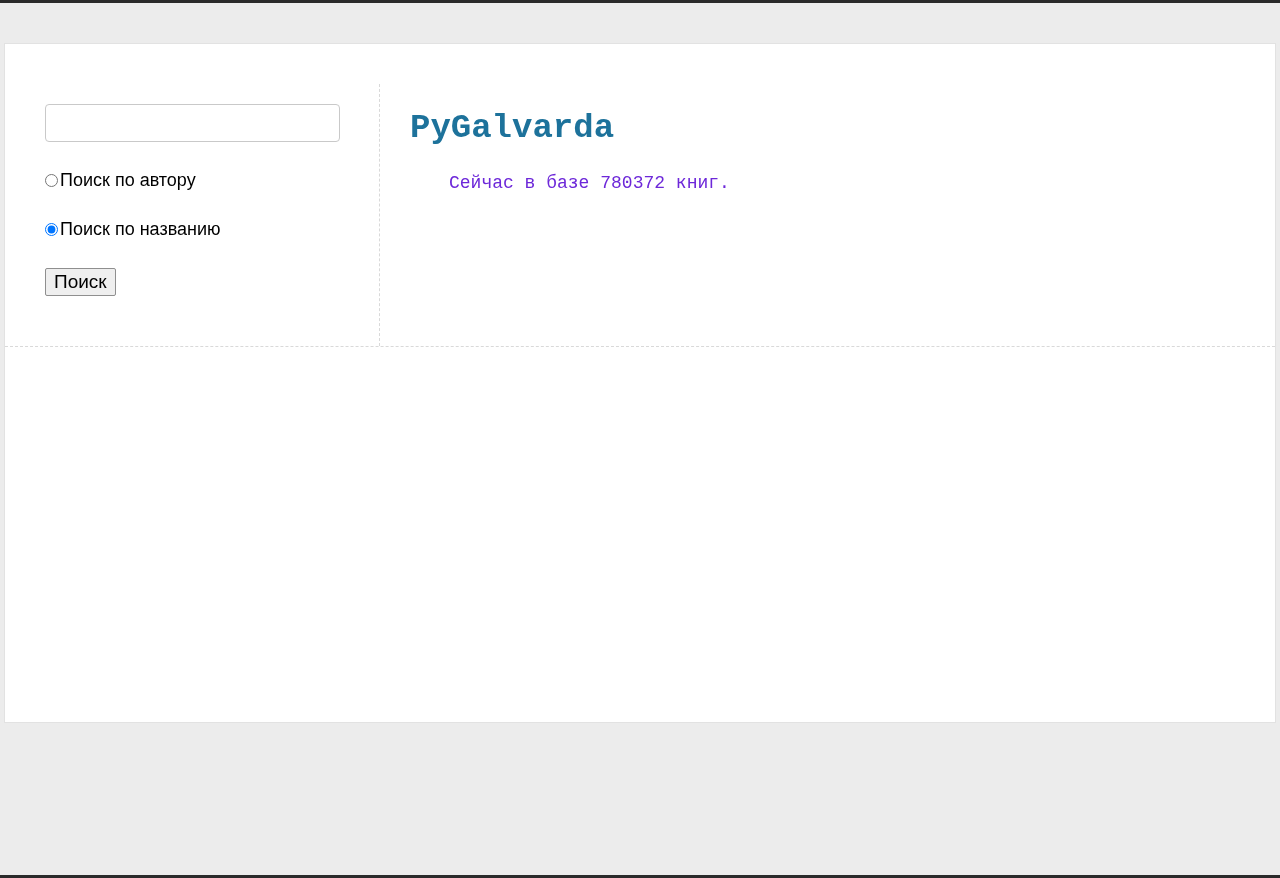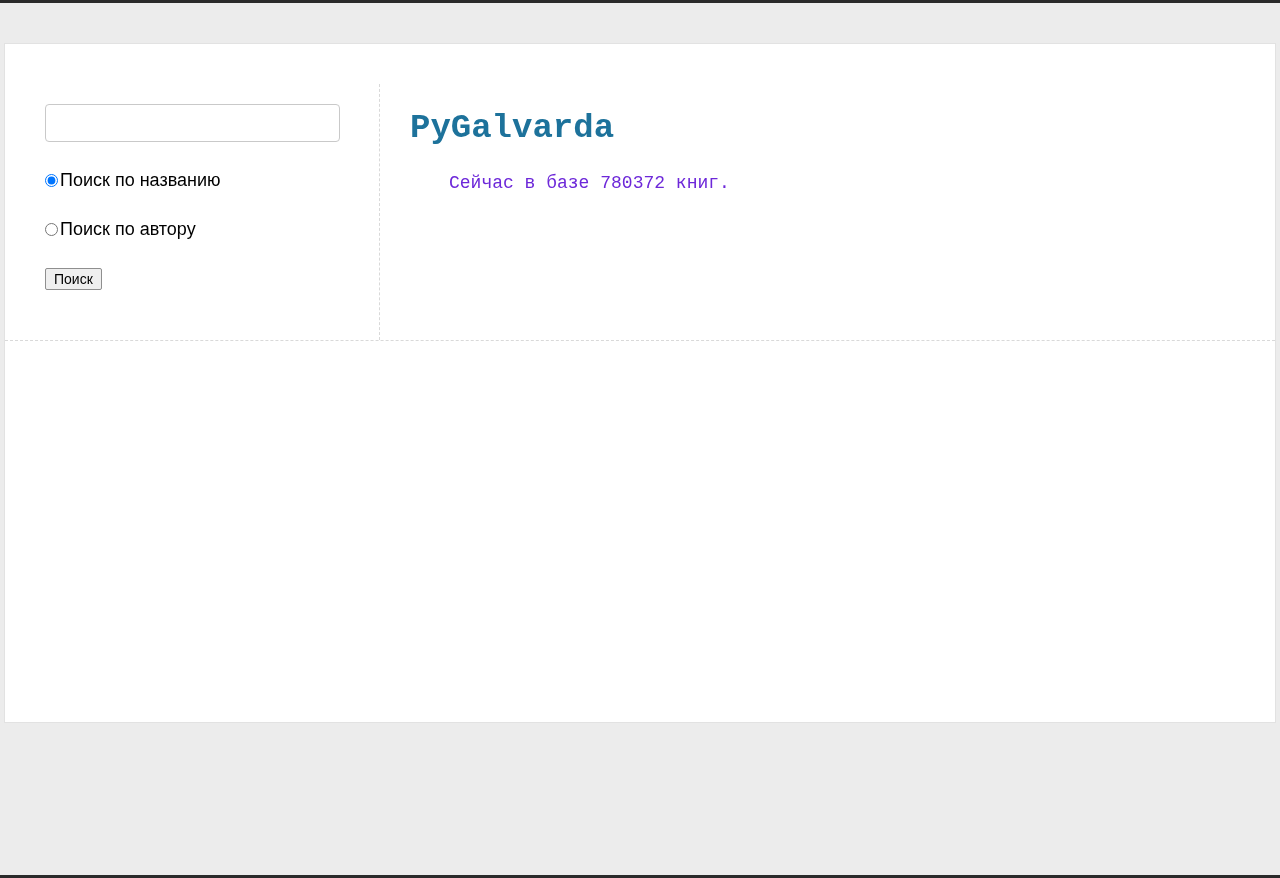--- a/index.html
+++ b/index.html
@@ -80,21 +80,21 @@
       align-items: center;
     }
     .radio-row:last-of-type {
       margin-bottom: 28px;
     }
     .radio-row input[type="radio"] {
       margin-right: 2px;
       transform: translateY(0px);
     }
     .search-button {
-      font-size: 14px;
+      font-size: 19px;
       padding: 2px 8px 2px 8px;
       background: #efefef;
       border: 1px solid #8f8f8f;
       border-radius: 2px;
       cursor: pointer;
       font-family: Arial, Helvetica, sans-serif;
     }
     .title {
       font-size: 34px;
       font-weight: bold;
@@ -115,27 +115,27 @@
 <div class="page-wrap">
   <div class="card">
     <div class="columns">
 
       <div class="sidebar">
         <input type="text" class="search-input" value="" style="">
 
         <div class="radio-group">
 
           <label class="radio-row">
-            <input type="radio" name="search-mode" checked="" style="">
-            <span>Поиск по названию</span>
+            <input type="radio" name="search-mode" style="">
+            <span>Поиск по автору</span>
           </label>
 
           <label class="radio-row">
-            <input type="radio" name="search-mode" style="">
-            <span>Поиск по автору</span>
+            <input type="radio" name="search-mode" checked="" style="">
+            <span>Поиск по названию</span>
           </label>
 
         </div>
 
         <button class="search-button">Поиск</button>
       </div>
 
       <div class="main">
         <h1 class="title">PyGalvarda</h1>
         <p class="status-text">Сейчас в базе 780372 книг.</p>

